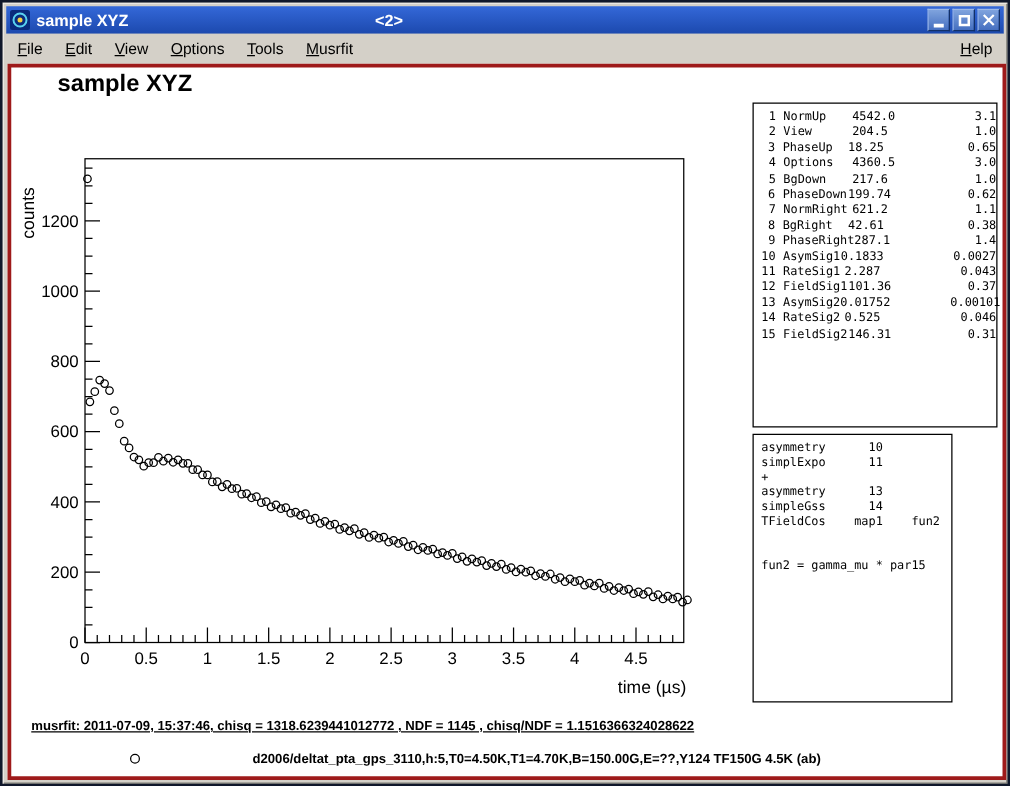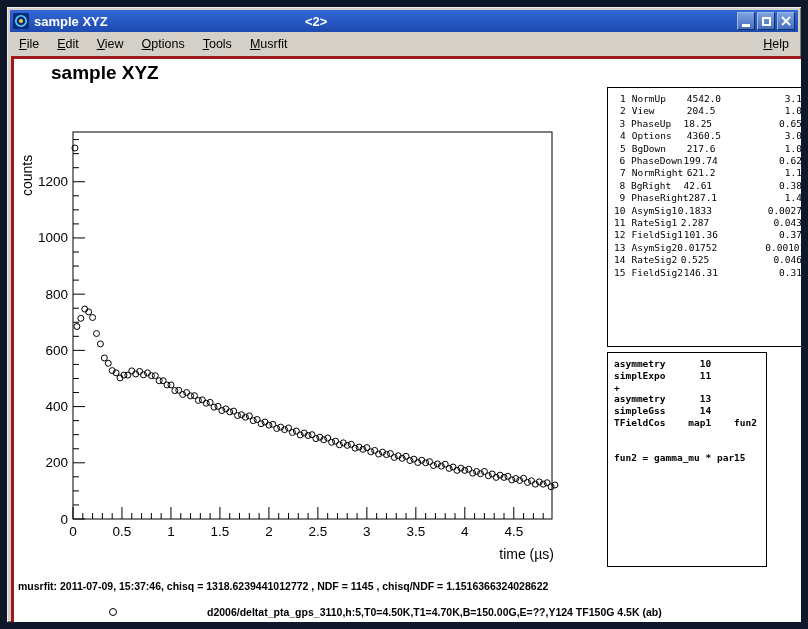--- a/index.html
+++ b/index.html
@@ -1,19 +1,19 @@
 <!DOCTYPE html>
 <html><head>
 <meta charset="utf-8">
 <style>
   html,body{margin:0;padding:0;background:#777;}
   *{box-sizing:border-box;}
   .window{
     position:relative;width:808px;height:629px;
-    background:#d4d0c8;border:7px solid #0f172a;
+    background:#d4d0c8;border:2px solid #0f172a;
     box-shadow:inset 1px 1px 0 #f2f0ec, inset -1px -1px 0 #7a7a72;
     font-family:"Liberation Sans",sans-serif;overflow:hidden;
   }
   
   .titlebar{
     position:absolute;left:3px;top:3px;right:3px;height:22px;
     background:linear-gradient(to bottom,#3468d8,#1c49ae);
     display:flex;align-items:center;padding:0 3px;
   }
   .app-icon{width:16px;height:16px;margin-right:5px;flex:0 0 auto;}
@@ -51,26 +51,26 @@
     padding:5px 0 0 6px;color:#000;
   }
   .prow{display:flex;white-space:pre;}
   .pc0{width:14px;text-align:right;margin-right:6px;}
   .pc1{width:66px;}
   .pc2{width:60px;}
   .pc3{flex:1;margin-left:48px;}
   .theory-box{
     position:absolute;left:593px;top:293px;width:160px;height:215px;
     border:1px solid #000;background:#fff;
-    font-family:"DejaVu Sans Mono",monospace;font-size:9.5px;font-weight:bold;
+    font-family:"DejaVu Sans Mono",monospace;font-size:9.5px;font-weight:normal;
     line-height:11.8px;padding:5px 0 0 6px;color:#000;
   }
   .tline{white-space:pre;}
   
-  .fit-info{position:absolute;left:4px;top:521px;font-size:10.5px;font-weight:bold;color:#000;white-space:nowrap;}
+  .fit-info{position:absolute;left:16px;top:521px;font-size:10.5px;font-weight:bold;color:#000;white-space:nowrap;text-decoration:underline;}
   .legend-row{position:absolute;left:0;top:546px;width:100%;height:20px;text-align:center;}
   .legend-marker{
     position:absolute;left:95px;top:3px;width:8px;height:8px;border:1.3px solid #000;border-radius:50%;background:#fff;
   }
   .legend-text{position:absolute;left:193px;top:1px;font-size:10.5px;font-weight:bold;color:#000;white-space:nowrap;}
 </style>
 </head>
 <body>
 
 <div class="window">

